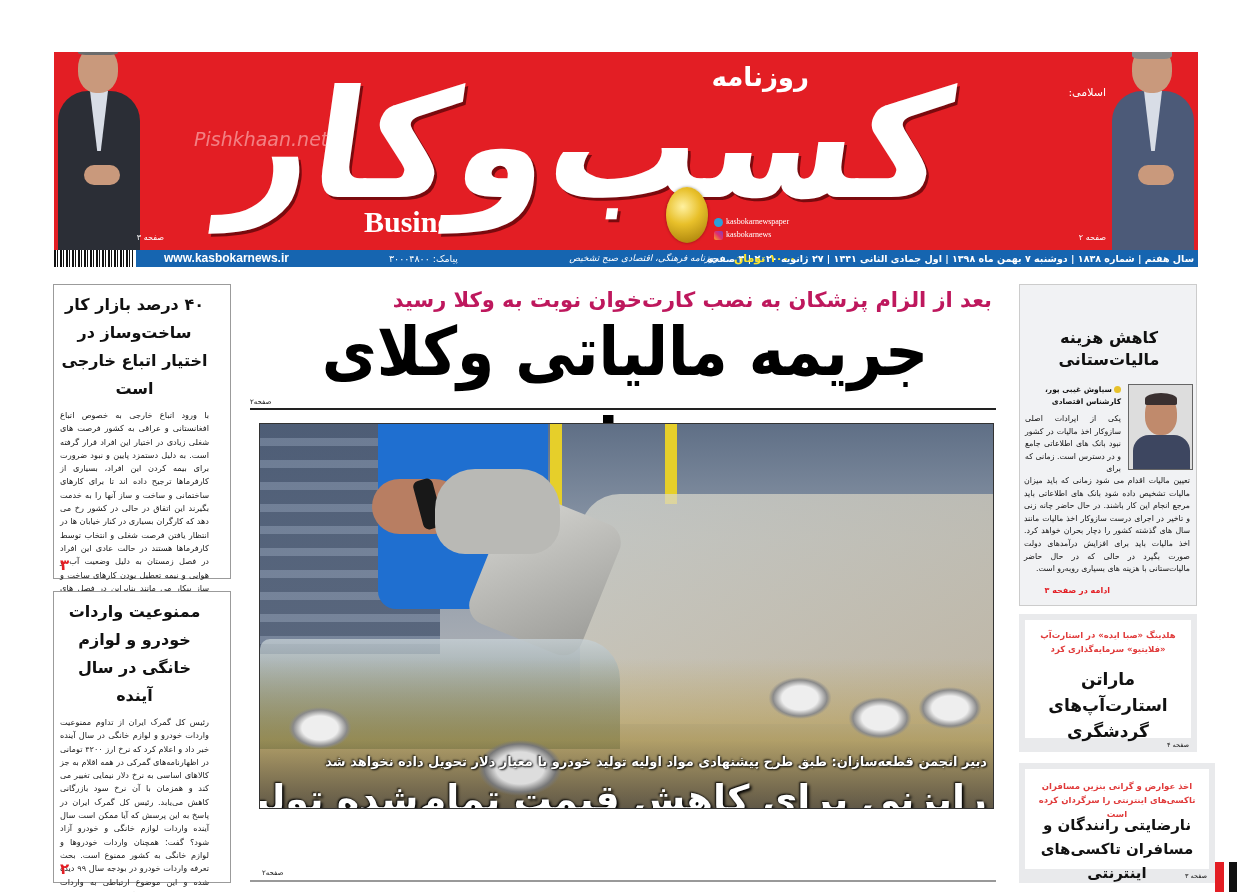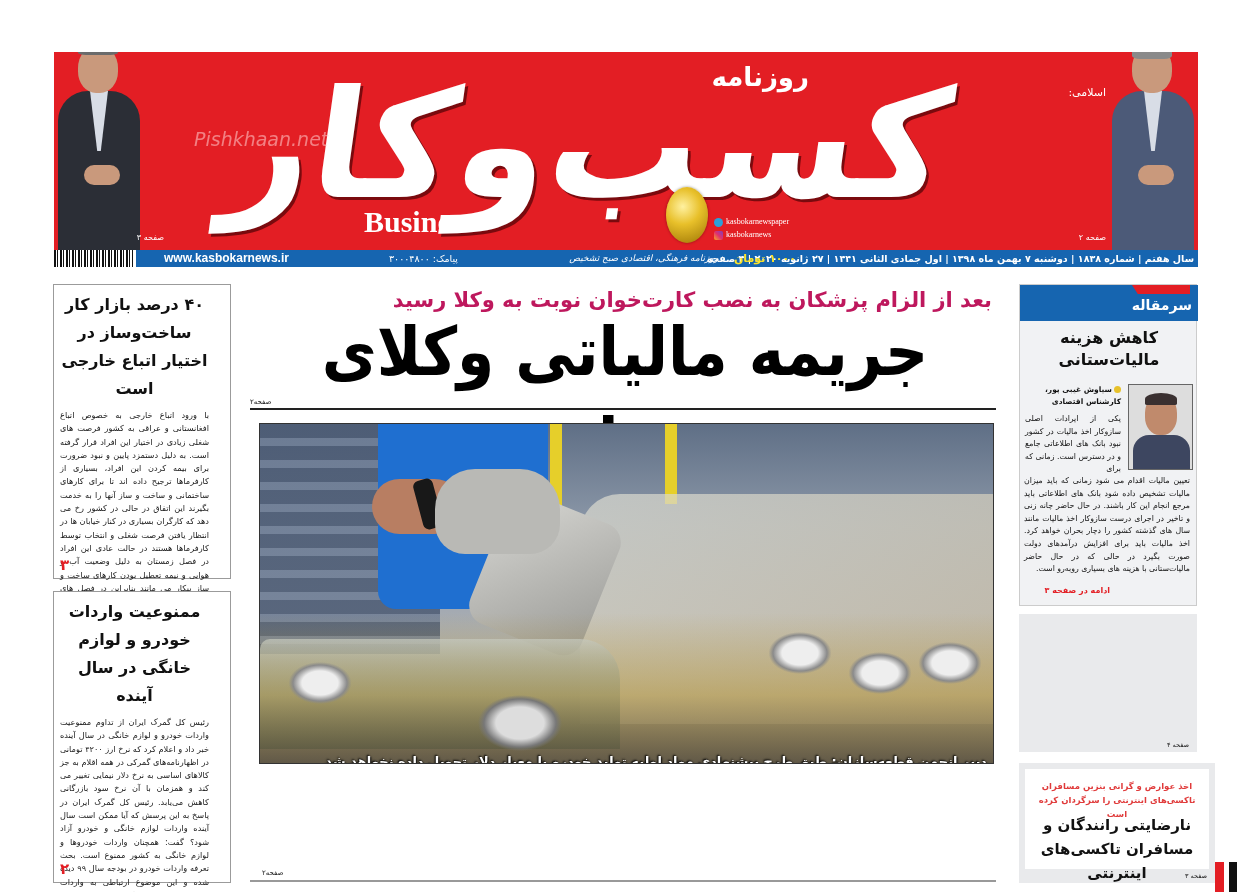--- a/index.html
+++ b/index.html
@@ -60,21 +60,21 @@
   .box-title { font-size: 16px; font-weight: bold; line-height: 28px; text-align: center; margin-bottom: 6px; }
   .box-body { font-size: 8.2px; line-height: 13.3px; text-align: justify; color: #1a1a1a; }
   .box-pagenum { position: absolute; left: 6px; bottom: 4px; color: #e31e24; font-weight: bold; font-size: 15px; }
 
   
   .kicker { position: absolute; left: 258px; top: 288px; width: 734px; text-align: right; font-size: 21px; font-weight: bold; color: #be185d; }
   .main-headline { position: absolute; left: 255px; top: 315px; width: 740px; text-align: center; font-size: 60px; font-weight: bold; line-height: 82px; color: #000; letter-spacing: -1px; transform: scaleY(1.12); }
   .page-ref-top { position: absolute; left: 250px; top: 398px; font-size: 7px; }
   .rule-top { position: absolute; left: 250px; top: 408px; width: 746px; height: 2px; background: #222; }
 
-  .photo { position: absolute; left: 259px; top: 423px; width: 735px; height: 341px; overflow: hidden; background: #b91c1c; border: 1px solid #333; padding-left: 35px; }
+  .photo { position: absolute; left: 259px; top: 423px; width: 735px; height: 386px; overflow: hidden; background: #b91c1c; border: 1px solid #333; padding-left: 35px; }
   .ph-bg { position: absolute; inset: 0; background: linear-gradient(180deg, #5f6f86 0%, #8c98a8 30%, #a4aab2 55%, #bdbab0 75%, #8a8579 100%); }
   .ph-machine { position: absolute; left: 0; top: 0; width: 180px; height: 230px; background: repeating-linear-gradient(180deg, #4b5a73 0 14px, #6f7e96 14px 22px); opacity: 0.85; }
   .ph-shirt { position: absolute; left: 118px; top: 0; width: 170px; height: 185px; background: #1f6fd0; border-radius: 0 0 18px 18px; }
   .ph-arm { position: absolute; left: 112px; top: 55px; width: 90px; height: 55px; background: #b87e62; border-radius: 30px; }
   .ph-wrist { position: absolute; left: 158px; top: 55px; width: 20px; height: 50px; background: #181818; border-radius: 6px; transform: rotate(-15deg); }
   .ph-glove { position: absolute; left: 175px; top: 45px; width: 125px; height: 85px; background: #b9b9b5; border-radius: 40px 40px 30px 30px; }
   .ph-part { position: absolute; left: 225px; top: 80px; width: 120px; height: 140px; background: linear-gradient(135deg, #d8d8d4, #9a9a96); border-radius: 20px; transform: rotate(22deg); }
   .ph-yellow1 { position: absolute; left: 290px; top: 0; width: 12px; height: 90px; background: #e6cf2a; }
   .ph-yellow2 { position: absolute; left: 405px; top: 0; width: 12px; height: 80px; background: #e6cf2a; }
   .ph-bag { position: absolute; left: 320px; top: 70px; width: 415px; height: 230px; background: linear-gradient(160deg, rgba(220,220,210,0.7), rgba(190,180,160,0.9)); border-radius: 40px 0 0 0; }
@@ -200,37 +200,37 @@
   <div class="ph-plastic"></div>
   <div class="ph-cyls"></div>
   <div class="ph-sub1">دبیر انجمن قطعه‌سازان: طبق طرح پیشنهادی مواد اولیه تولید خودرو با معیار دلار تحویل داده نخواهد شد</div>
   <div class="ph-headline">رایزنی برای کاهش قیمت تمام‌شده تولید خودرو</div>
   <div class="ph-sub2">تخصیص ۵۰۰۰ میلیارد تومان اعتبار به خودروسازان نهایی شد</div>
 </figure>
 <span class="page-ref-bottom">صفحه۲</span>
 <div class="rule-bottom"></div>
 
 <section class="editorial">
-  <div class="ed-tab">
-    <div class="ed-tab-red"></div>
-    <span class="ed-tab-label">سرمقاله</span>
-  </div>
   <h3 class="ed-title">کاهش هزینه مالیات‌ستانی</h3>
   <div class="ed-photo">
     <div class="f-body"></div>
       <div class="f-head"></div>
       <div class="f-hair"></div>
   </div>
   <div class="ed-author"><span class="dot"></span><span>سیاوش غیبی پور، کارشناس اقتصادی</span></div>
   <p class="ed-body-top">یکی از ایرادات اصلی سازوکار اخذ مالیات در کشور نبود بانک های اطلاعاتی جامع و در دسترس است. زمانی که برای</p>
   <p class="ed-body-bottom">تعیین مالیات اقدام می شود زمانی که باید میزان مالیات تشخیص داده شود بانک های اطلاعاتی باید مرجع انجام این کار باشند. در حال حاضر چانه زنی و تاخیر در اجرای درست سازوکار اخذ مالیات مانند سال های گذشته کشور را دچار بحران خواهد کرد. اخذ مالیات باید برای افزایش درآمدهای دولت صورت بگیرد در حالی که در حال حاضر مالیات‌ستانی با هزینه های بسیاری روبه‌رو است.</p>
   <span class="ed-continue">ادامه در صفحه ۳</span>
 </section>
 
 <article class="news-box nb1">
+  <div class="inner">
+    <div class="nb-kicker">هلدینگ «صبا ایده» در استارت‌آپ «فلایتیو» سرمایه‌گذاری کرد</div>
+    <div class="nb-title">ماراتن استارت‌آپ‌های گردشگری</div>
+  </div>
   <span class="nb-page">صفحه ۴</span>
 </article>
 
 <article class="news-box nb2">
   <div class="inner">
     <div class="nb-kicker">اخذ عوارض و گرانی بنزین مسافران تاکسی‌های اینترنتی را سرگردان کرده است</div>
     <div class="nb-title">نارضایتی رانندگان و مسافران تاکسی‌های اینترنتی</div>
   </div>
   <span class="nb-page">صفحه ۳</span>
 </article>

